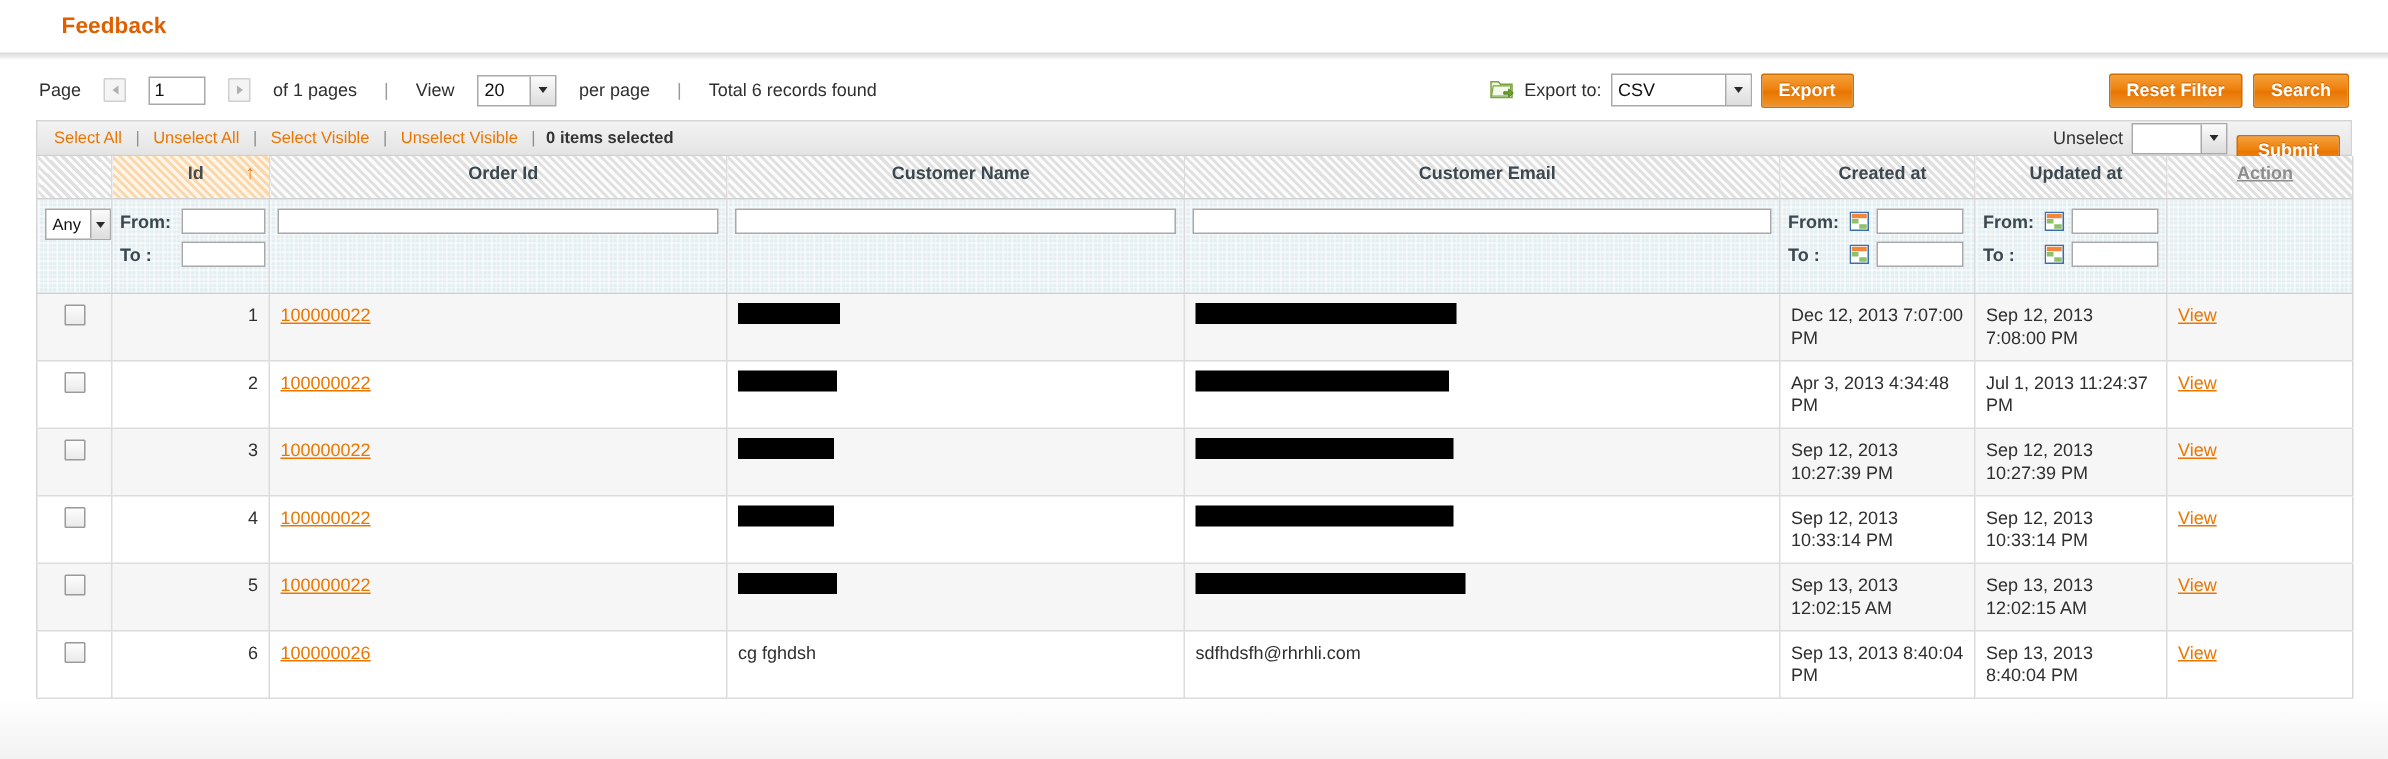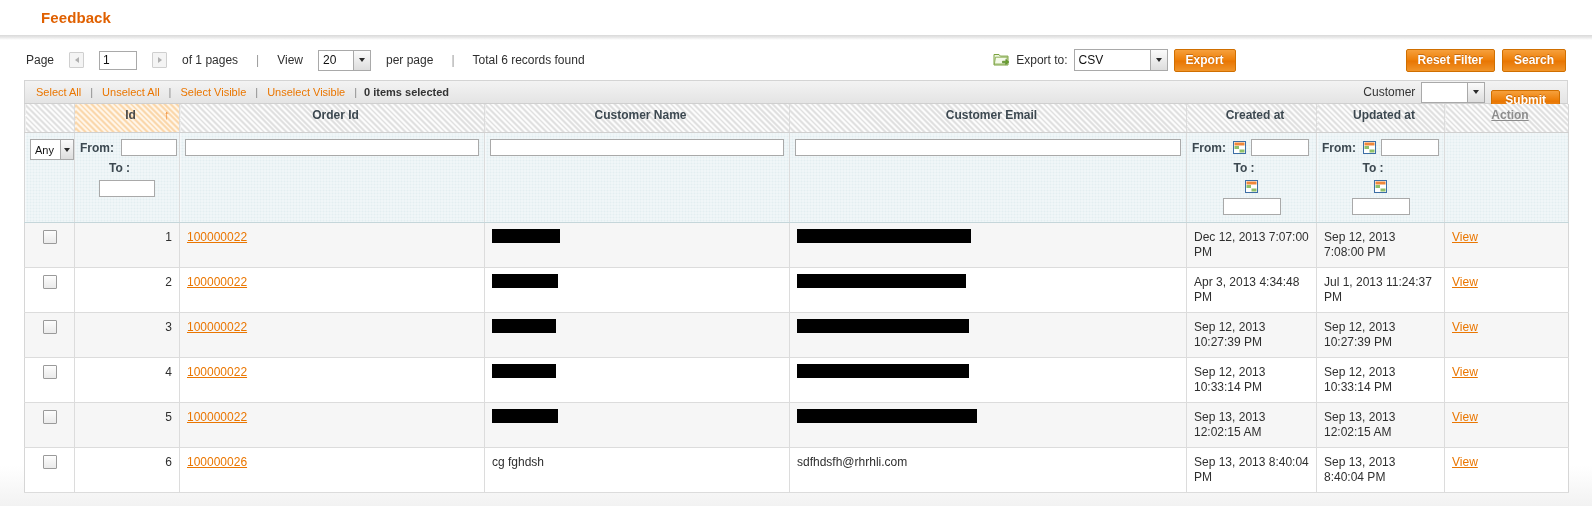--- a/index.html
+++ b/index.html
@@ -244,21 +244,21 @@
     box-sizing: border-box;
     display: block;
   }
   .fi.full { width: 100%; }
   .range-line {
     display: flex;
     align-items: center;
     gap: 5px;
     margin-bottom: 5px;
   }
-  .range-line:last-child { margin-bottom: 0; flex-direction: column; }
+  .range-line:last-child { margin-bottom: 10px; }
   .range-line .rl {
     font-weight: bold;
     color: #3c4850;
     font-size: 12px;
     width: 36px;
     flex: none;
   }
   .range-line .fi { width: 56px; }
   .range-line.date .fi { width: 58px; }
   .cal-icon { width: 13px; height: 13px; display: block; flex: none; }
@@ -367,21 +367,21 @@
       <span class="msep">|</span>
       <a href="#">Unselect All</a>
       <span class="msep">|</span>
       <a href="#">Select Visible</a>
       <span class="msep">|</span>
       <a href="#">Unselect Visible</a>
       <span class="msep">|</span>
       <span class="count">0 items selected</span>
     </div>
     <div class="mass-right">
-      <span class="albl">Customer</span>
+      <span class="albl">Unselect</span>
       <span class="sel actions">
         <span class="val"></span>
         <span class="drop"></span>
       </span>
       <button class="btn submit">Submit</button>
     </div>
   </div>
 
   <table class="grid">
     <colgroup>

